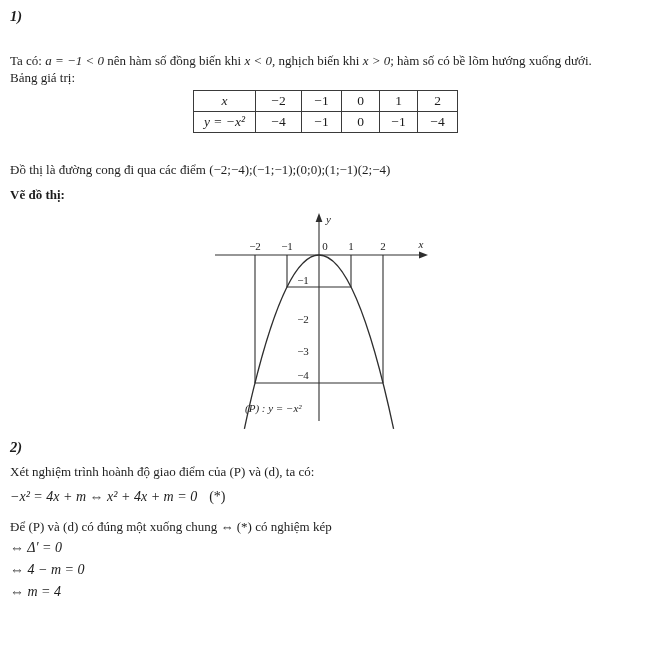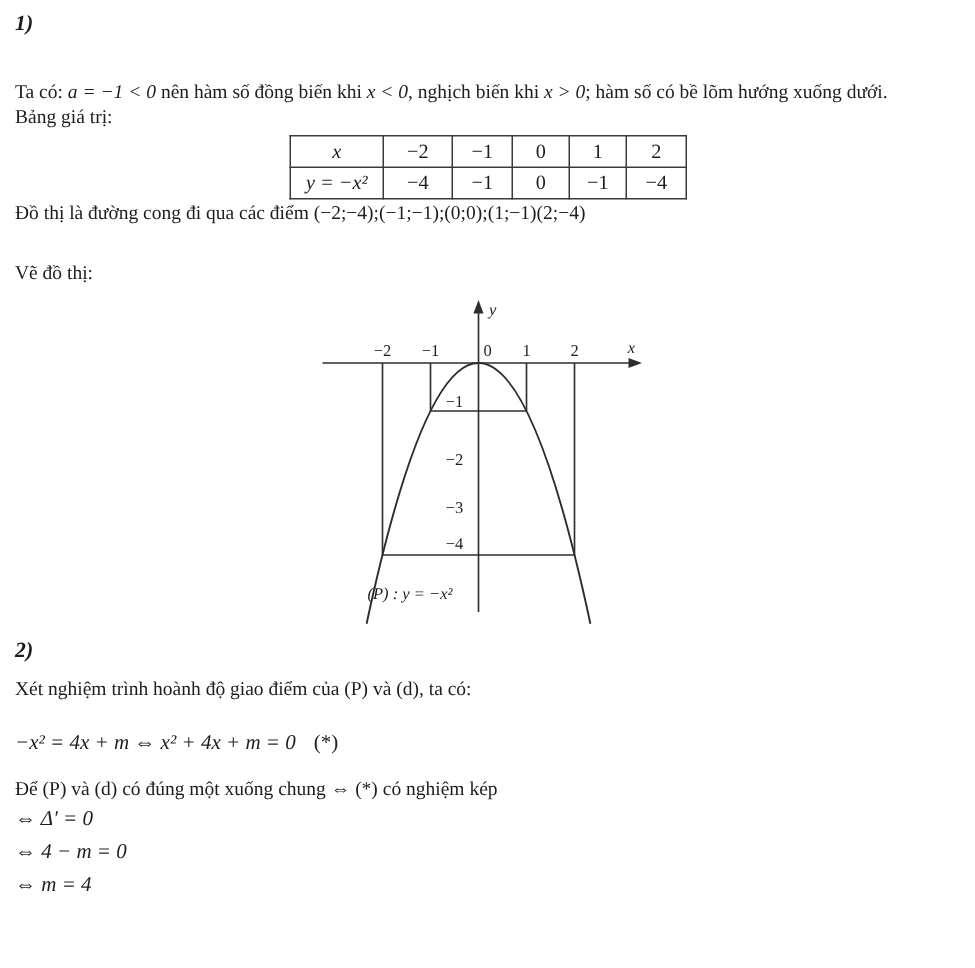--- a/index.html
+++ b/index.html
@@ -27,34 +27,34 @@
   table.vtable {
     border-collapse: collapse;
     margin: 4px 0 0 183px;
   }
   table.vtable td {
     border: 1.2px solid #3a3a3a;
     text-align: center; vertical-align: middle;
     height: 21px; padding: 0; font-size: 13.5px;
   }
 
-  #p1-points { margin-top: 0; }
-  #p1-draw { margin-top: 23px; }
+  #p1-points { margin-top: 28px; }
+  #p1-draw { margin-top: 8px; font-weight: bold; }
 
   #graph-wrap { margin: 6px 0 0 190px; width: 235px; height: 224px; }
   #graph-wrap svg { display: block; }
   .gline { stroke: #2e2e2e; stroke-width: 1.1; fill: none; }
   .gcurve { stroke: #2e2e2e; stroke-width: 1.3; fill: none; }
   .garrow { fill: #2e2e2e; stroke: none; }
   .gtext { font-size: 11px; fill: #1d1d1d; font-family: "Liberation Serif", "DejaVu Serif", serif; }
   .gitalic { font-style: italic; }
 
   #p2-heading { margin-top: 6px; }
   #p2-intro { margin-top: 8px; }
-  #p2-eq { margin-top: 20px; font-size: 14px; line-height: 18px; }
+  #p2-eq { margin-top: 8px; font-size: 14px; line-height: 18px; }
   .eq-tag { margin-left: 12px; }
   #p2-cond { margin-top: 12px; }
   .step { margin-top: 4px; font-size: 14px; line-height: 18px; }
   .step:first-of-type { margin-top: 14px; }
   #p2-concl { margin-top: 9px; line-height: 18px; }
 </style>
 </head>
 <body>
 
 <div id="page">

